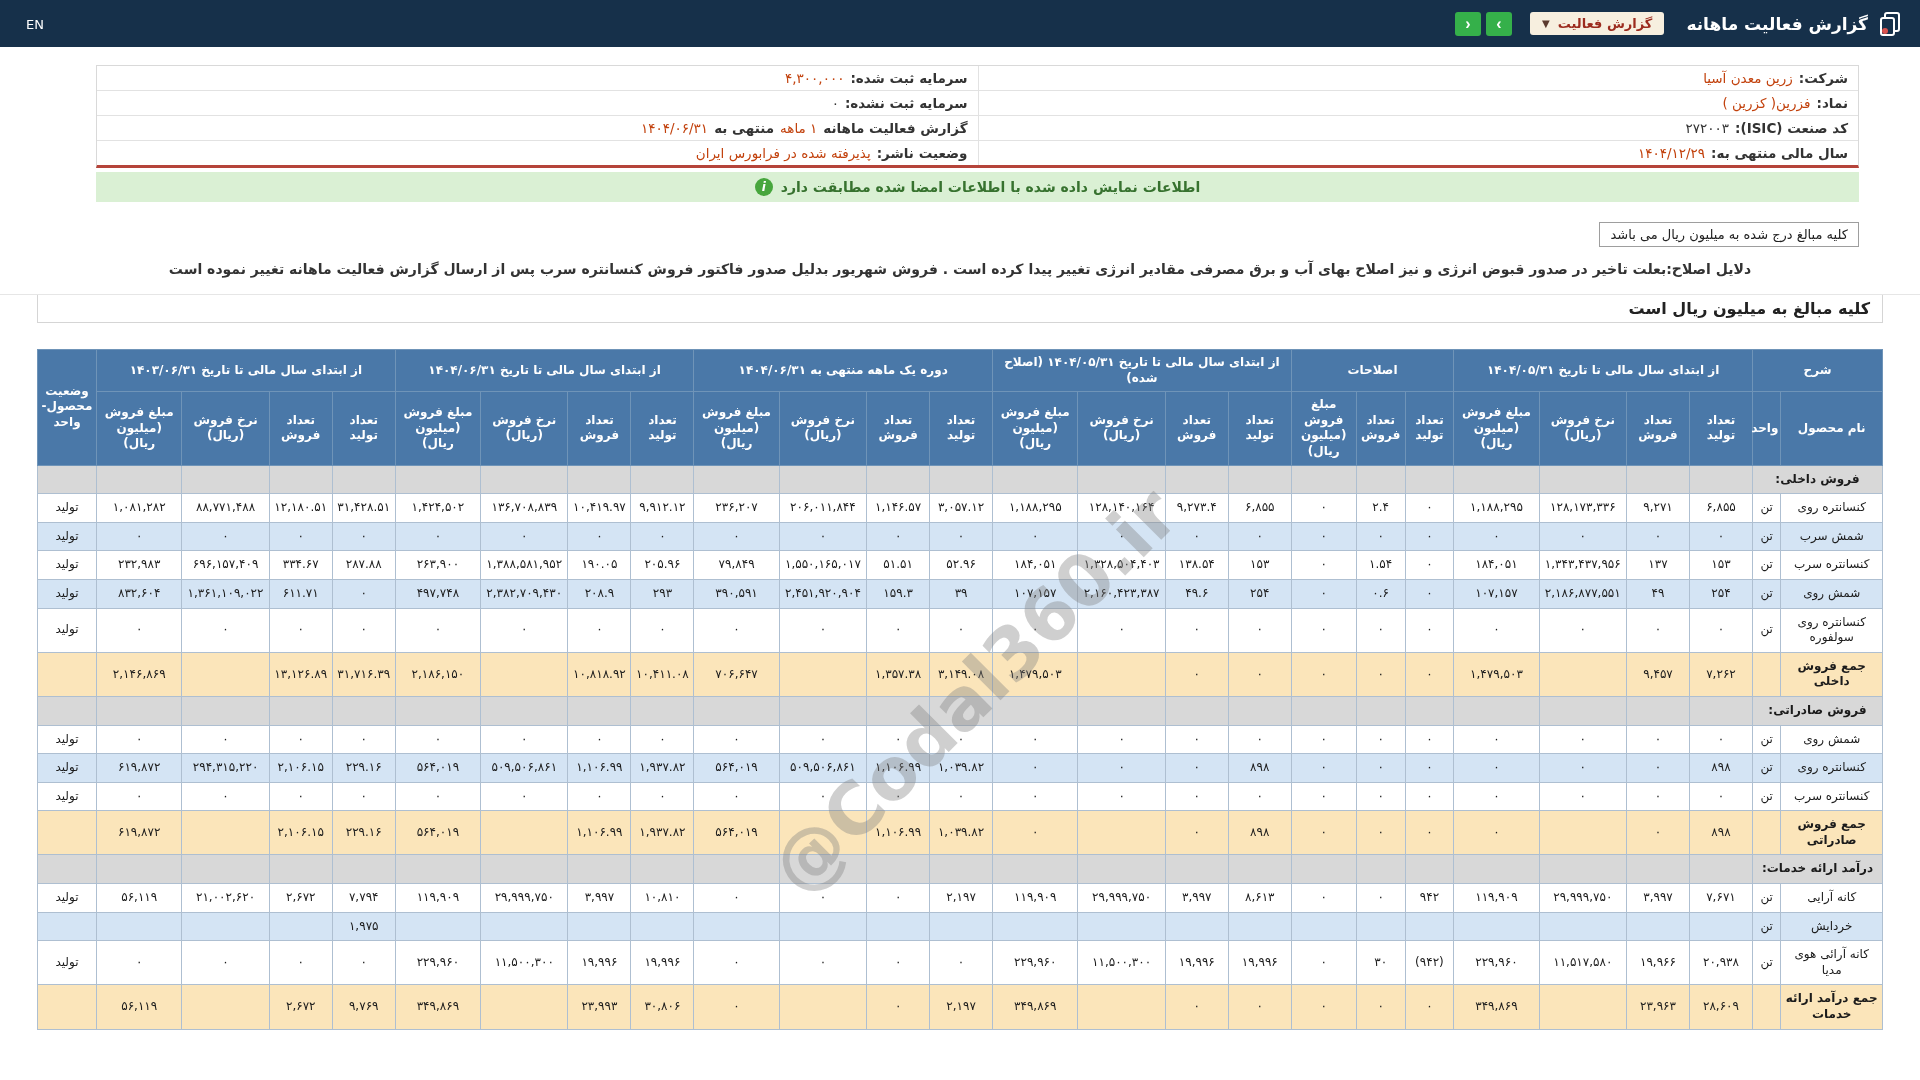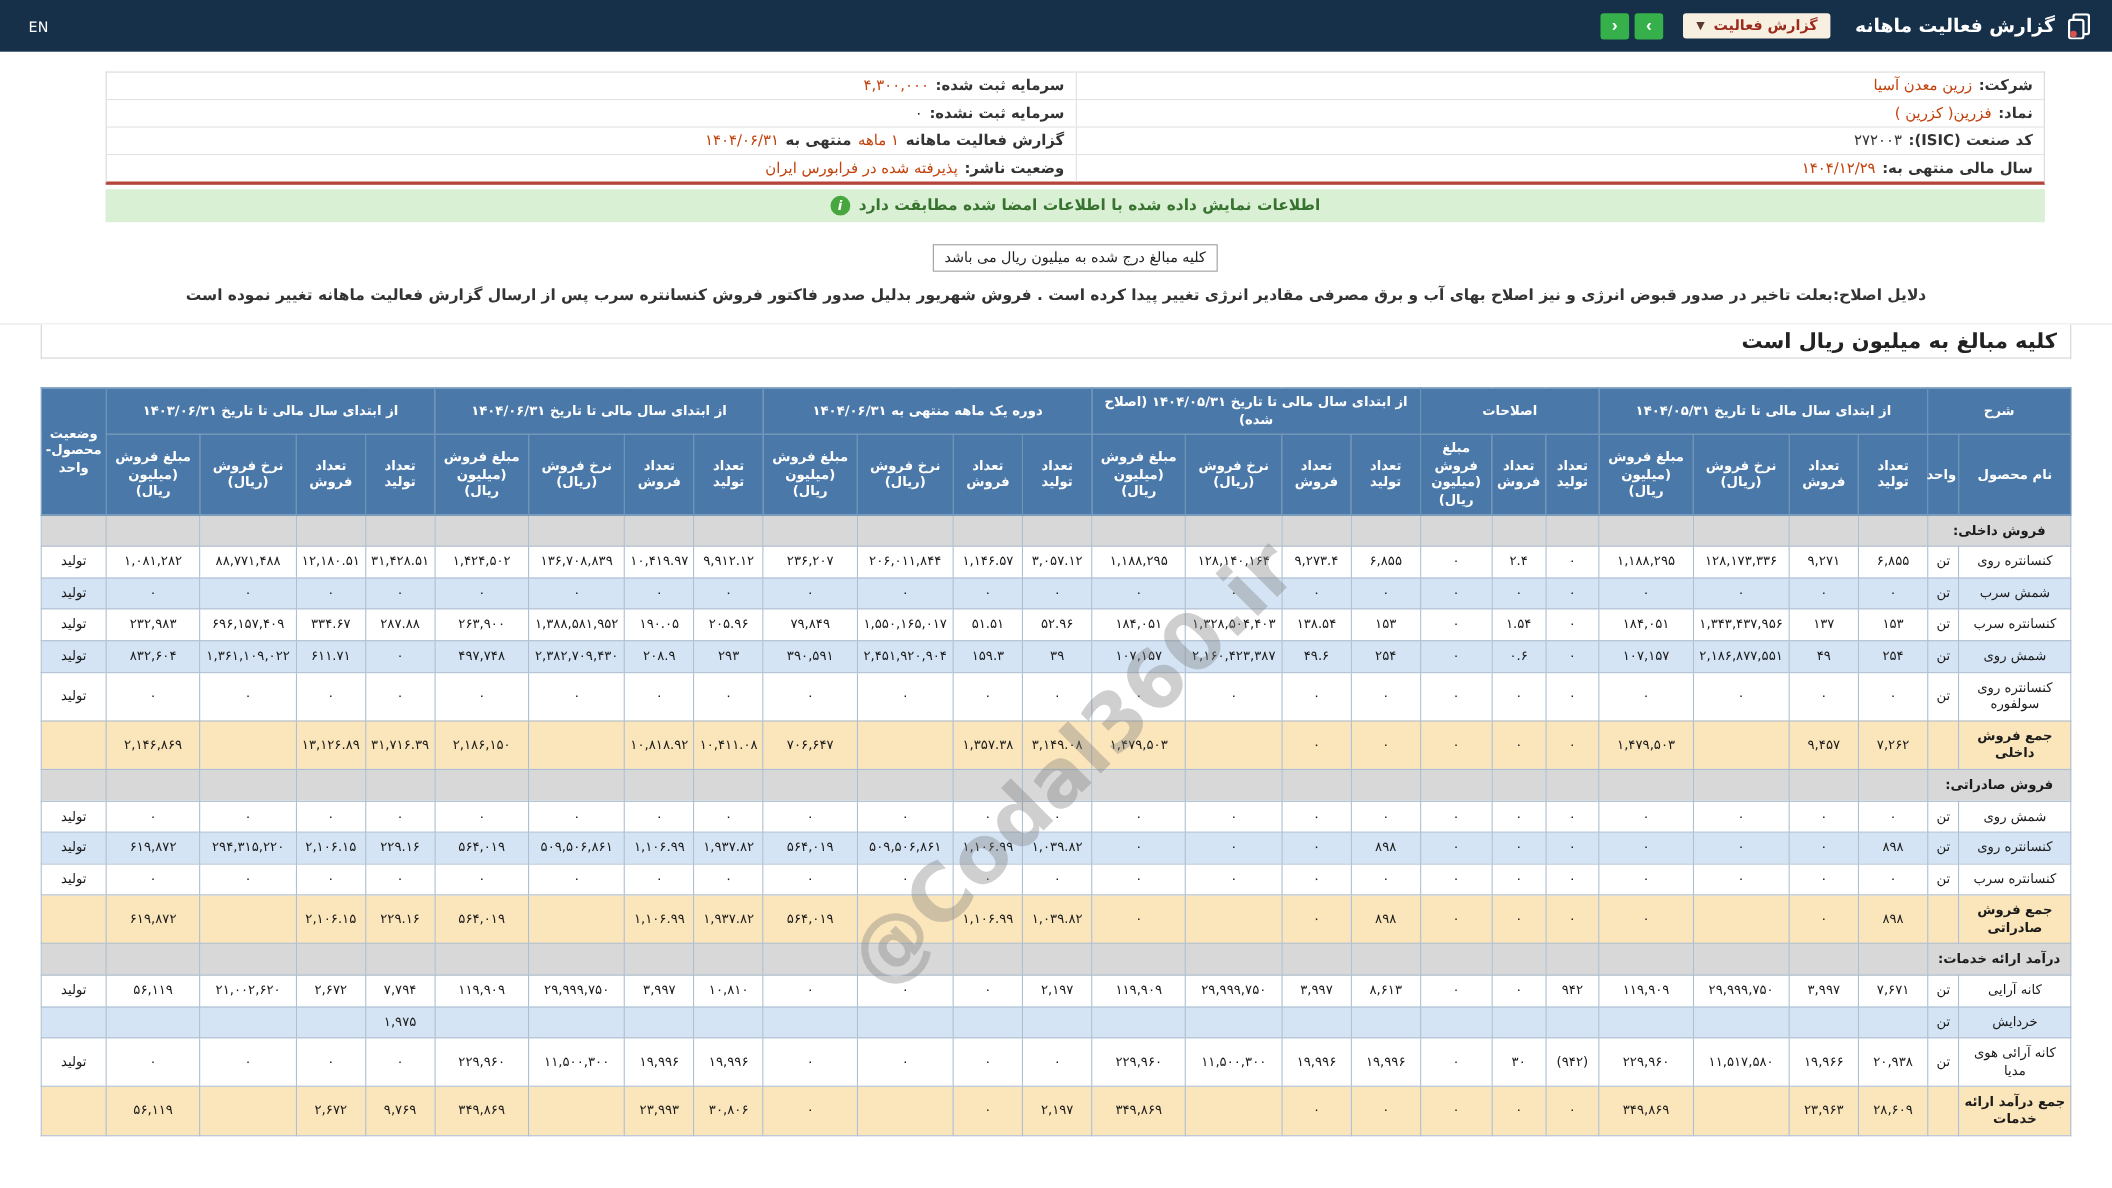--- a/index.html
+++ b/index.html
@@ -23,28 +23,28 @@
   .info-row:last-child { border-bottom: none; }
   .info-cell { width: 50%; padding: 4px 10px; font-size: 13.5px; display: flex; align-items: center; gap: 6px; border-left: 1px solid #e2e2e2; min-height: 24px; }
   .info-cell:last-child { border-left: none; }
   .info-label { font-weight: bold; color: #333; white-space: nowrap; }
   .val-orange { color: #c2410c; }
   .val-plain { color: #333; }
 
   .signed-banner { margin: 4px 61px 0 96px; background: #daf0d4; color: #37722f; font-size: 14px; font-weight: bold; min-height: 30px; display: flex; align-items: center; justify-content: center; gap: 8px; }
   .info-circle { width: 18px; height: 18px; border-radius: 50%; background: #47a63d; color: #fff; font-size: 12px; font-weight: bold; display: inline-flex; align-items: center; justify-content: center; font-style: italic; }
   .amounts-note-box { margin: 10px 0 0 0; position: relative; right: 0; width: fit-content; border: 1px solid #9e9e9e; padding: 4px 10px; font-size: 13px; color: #222; background: #fff; }
-  .amounts-wrap { margin: 10px 61px 12px 96px; display: flex; justify-content: center; } 
+  .amounts-wrap { margin: 10px 61px 12px 96px; display: flex; justify-content: flex-start; } 
 
   .notice { text-align: center; font-size: 14px; font-weight: bold; color: #333; margin-top: 10px; padding: 0 120px; line-height: 1.5; }
   .thin-rule { border: none; border-top: 1px solid #e6e6e6; margin: 14px 0 0 0; }
 
   
   .section-bar { margin: 26px 37px 0 37px; background: #2e9fd4; color: #fff; font-size: 15px; font-weight: bold; padding: 5px 12px; }
-  .units-bar { margin: 0 37px; background: #fff; border: 1px solid #d5d5d5; border-top: none; color: #222; font-size: 19px; font-weight: bold; padding: 4px 12px; }
+  .units-bar { margin: 0 37px; background: #fff; border: 1px solid #d5d5d5; border-top: none; color: #222; font-size: 16px; font-weight: bold; padding: 4px 12px; }
 
   
   .table-area { margin: 26px 37px 0 37px; position: relative; }
   table.main { width: 100%; border-collapse: collapse; table-layout: fixed; }
   table.main th { background: #4a78a8; color: #fff; font-size: 12px; font-weight: bold; border: 1px solid #6f94b8; padding: 5px 2px; text-align: center; line-height: 1.3; }
   table.main td { border: 1px solid #aebfd1; padding: 6px 3px; font-size: 12px; color: #1b1b1b; text-align: center; line-height: 1.3; word-wrap: break-word; }
   tr.plain td { background: #ffffff; }
   tr.alt td { background: #d4e4f4; }
   tr.sum td { background: #fbe5ba; }
   tr.section td { background: #d8d8d8; font-weight: bold; }

